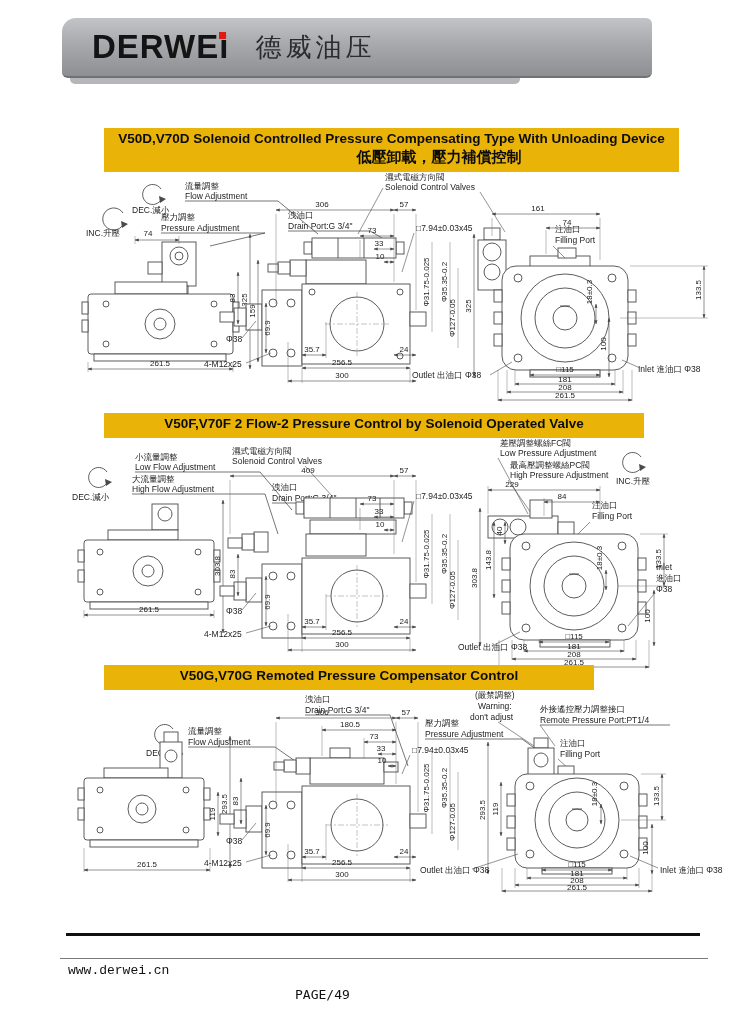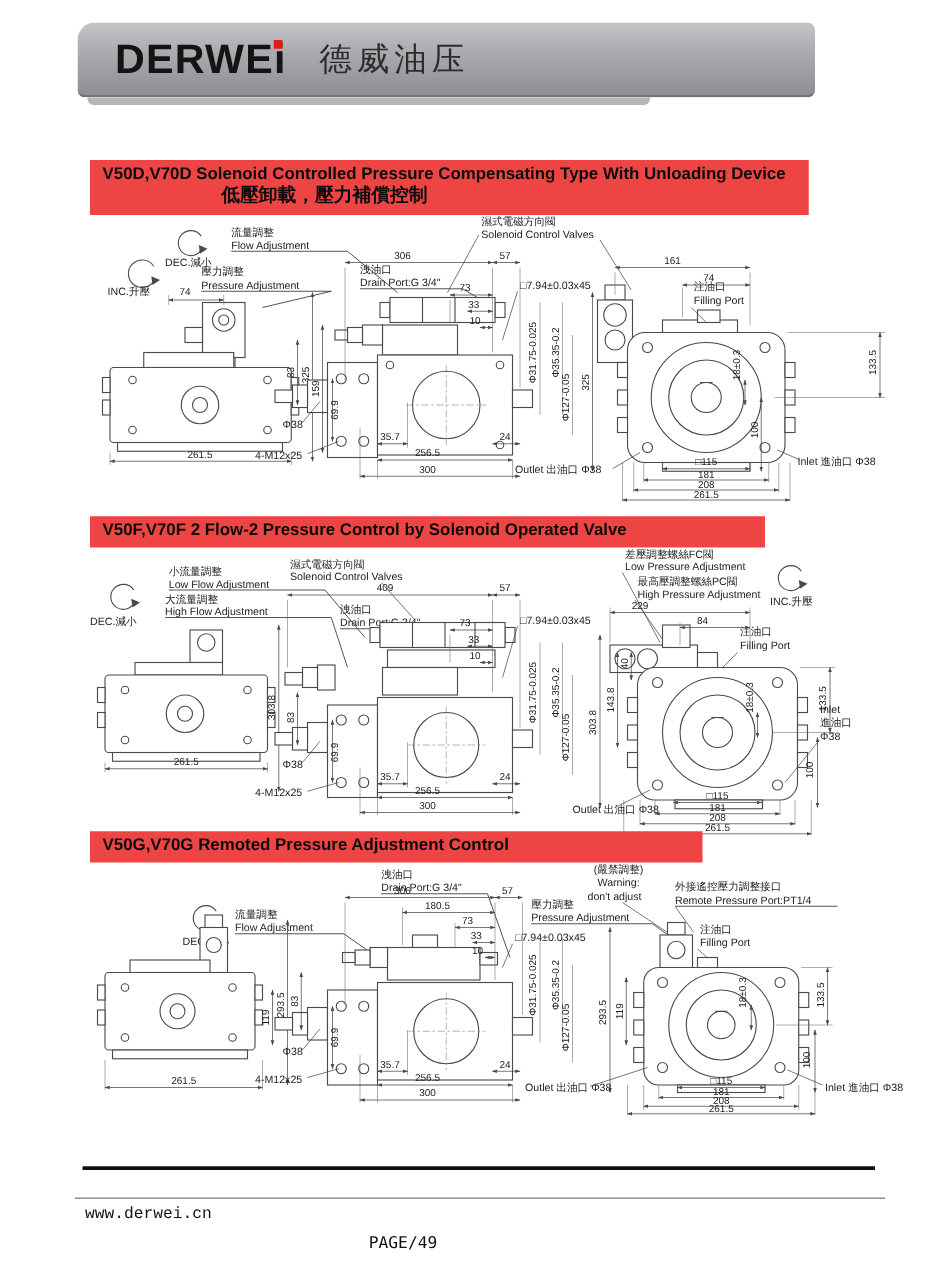--- a/index.html
+++ b/index.html
@@ -11,21 +11,21 @@
           border-radius:14px 6px 6px 6px;border-bottom:2px solid #707274;
           display:flex;align-items:center;}
   .banner-shadow{position:absolute;left:70px;top:78px;width:450px;height:6px;
           background:#b4b6b9;border-radius:0 0 5px 5px;}
   .logo{font-weight:bold;font-size:33px;letter-spacing:1px;color:#141414;margin-left:30px;}
   .logo-i{position:relative;display:inline-block;}
   .logo-i::after{content:"";position:absolute;left:0px;top:4px;width:7px;height:7px;background:#e11b0f;}
   .logo-cn{font-size:26px;color:#2c2c2e;margin-left:26px;letter-spacing:4px;}
   
   .sec{position:absolute;left:0;width:750px;}
-  .sec-title{margin-left:72px;background:#ef4444;padding:3px 10px 5px 10px;}
+  .sec-title{margin-left:104px;background:#eab308;padding:3px 10px 5px 10px;text-align:center;}
   .t-en{font-weight:bold;font-size:13.5px;color:#0d0d0d;line-height:1.25;}
   .t-cn{font-weight:bold;font-size:15px;color:#0d0d0d;padding-left:95px;line-height:1.25;}
   .sec svg{display:block;margin-left:60px;}
   
   .ln{fill:none;stroke:#4a4a4a;stroke-width:0.9;}
   .lnf{fill:#ffffff;stroke:#4a4a4a;stroke-width:0.9;}
   .cl{fill:none;stroke:#7a7a7a;stroke-width:0.45;stroke-dasharray:6 2 2 2;}
   .dl{fill:none;stroke:#4a4a4a;stroke-width:0.6;marker-start:url(#ar);marker-end:url(#ar);}
   .ext{fill:none;stroke:#6b6b6b;stroke-width:0.45;}
   .ldr{fill:none;stroke:#4a4a4a;stroke-width:0.6;}
@@ -464,21 +464,21 @@
         <text class="lb" x="596" y="143">進油口</text>
         <text class="lb" x="596" y="154">Φ38</text>
         <path class="ldr" d="M594,156 L568,188"></path>
       </g>
     </g>
   </svg>
 </div>
 
 <div class="sec" style="top:665px">
   <div class="sec-title" style="width:470px">
-    <div class="t-en">V50G,V70G Remoted Pressure Adjustment Control</div>
+    <div class="t-en">V50G,V70G Remoted Pressure Compensator Control</div>
   </div>
   <svg width="690" height="239" viewBox="0 0 690 239" style="margin-top:-36px">
 
     <g>
       <text class="lb" x="245" y="48">洩油口</text>
       <text class="lb" x="245" y="59">Drain Port:G 3/4"</text>
       <path class="ul" d="M245,61 H330 L348,112"></path>
       <text class="lb" x="415" y="44">(嚴禁調整)</text>
       <text class="lb" x="418" y="55">Warning:</text>
       <text class="lb" x="410" y="66">don't adjust</text>

